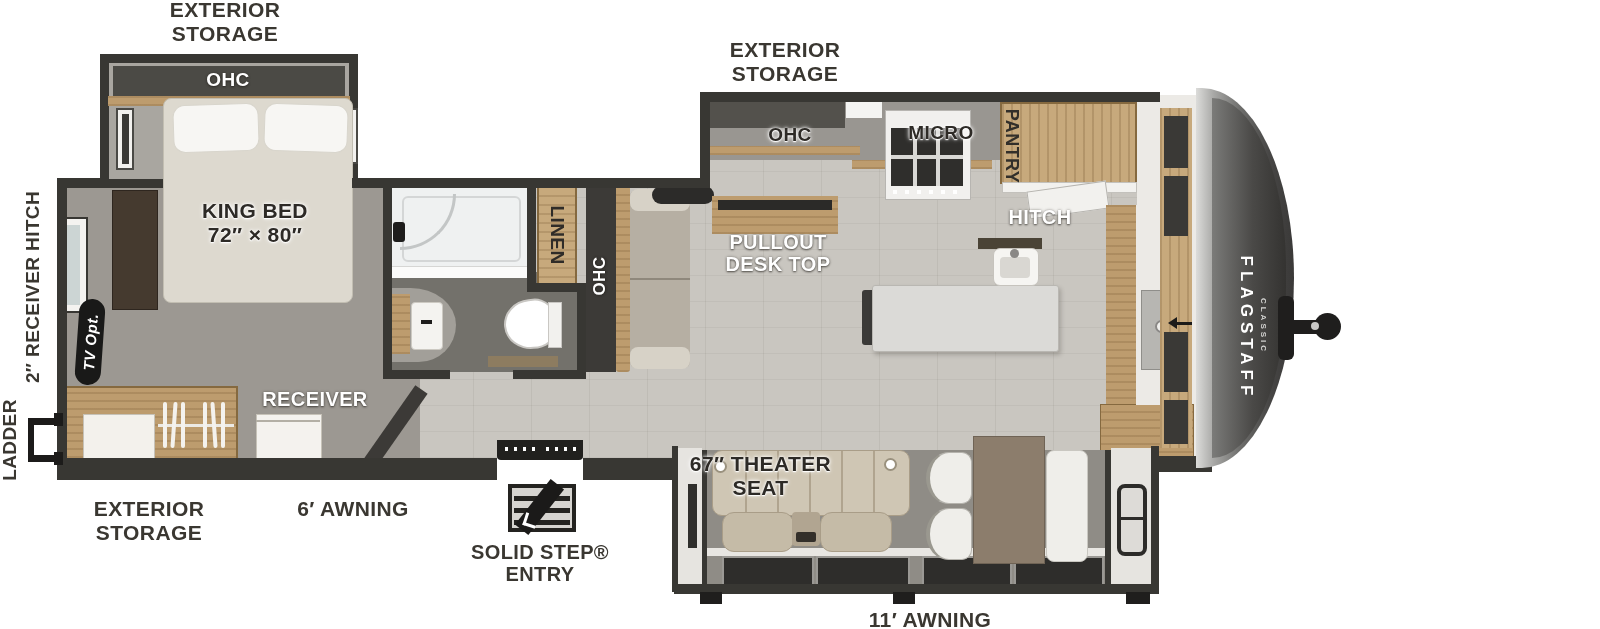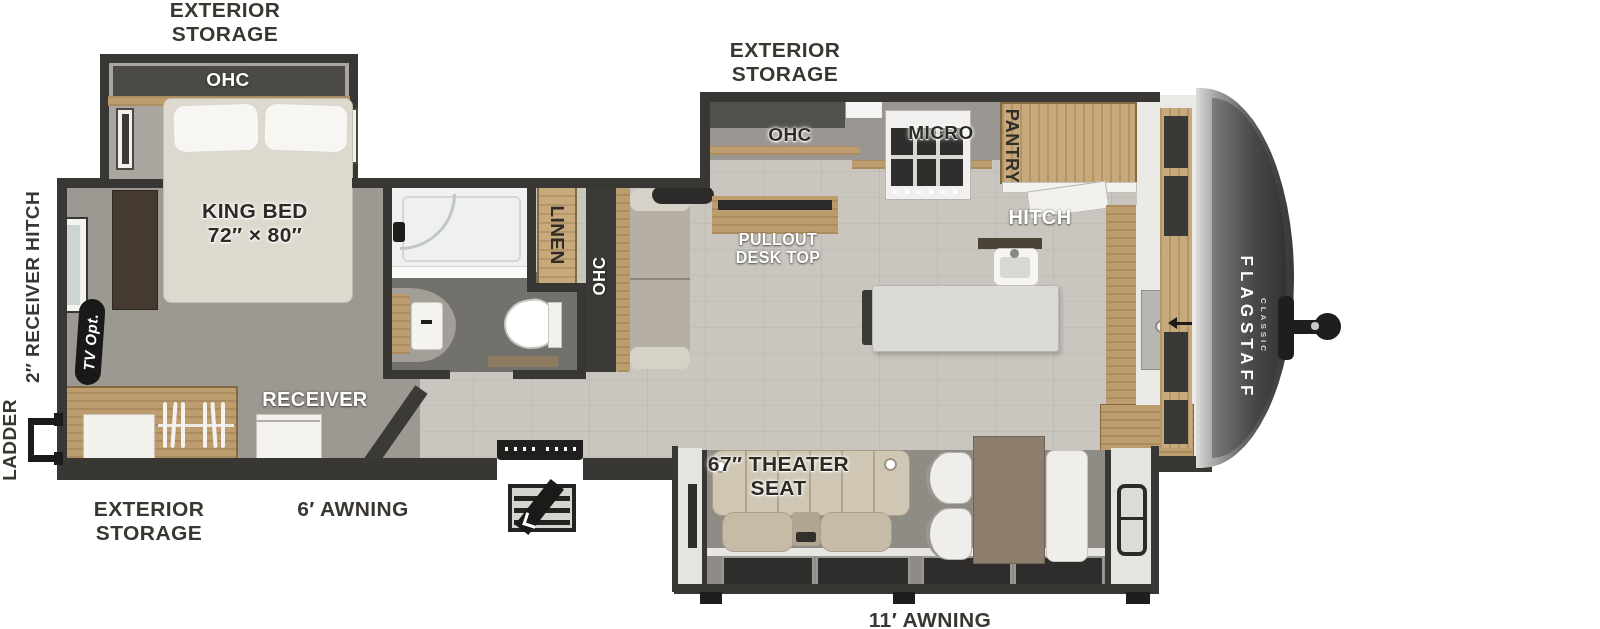--- a/index.html
+++ b/index.html
@@ -118,21 +118,21 @@
 
   <div class="abs" style="left:885px;top:110px;width:84px;height:88px;background:#f1f0ee;border:1px solid #b7b5b1;"></div>
   <div class="abs" style="left:891px;top:128px;width:72px;height:58px;background:#2f2e2c;
        background-image:linear-gradient(0deg,transparent 46%,#d9d8d5 46% 54%,transparent 54%),
                         linear-gradient(90deg,transparent 30%,#d9d8d5 30% 36%,transparent 36% 62%,#d9d8d5 62% 68%,transparent 68%);"></div>
   <div class="abs" style="left:893px;top:190px;width:68px;height:4px;background-image:repeating-linear-gradient(90deg,#ffffff 0 4px,transparent 4px 12px);"></div>
   <div class="lbl glow" style="left:900px;top:122px;width:82px;font-size:19px;">MICRO</div>
 
   <div class="abs wood" style="left:712px;top:196px;width:126px;height:38px;"></div>
   <div class="abs" style="left:718px;top:200px;width:114px;height:10px;background:#2b2a28;"></div>
-  <div class="lbl w" style="left:708px;top:231px;width:140px;font-size:16px;">PULLOUT
+  <div class="lbl w" style="left:708px;top:231px;width:140px;font-size:20px;">PULLOUT
 DESK TOP</div>
 
   <div class="abs woodv" style="left:1000px;top:102px;width:137px;height:82px;border:2px solid #85693f;box-sizing:border-box;"></div>
   <div class="abs" style="left:1002px;top:182px;width:133px;height:9px;background:#f2f1ee;border:1px solid #c3c1bc;"></div>
   <div class="vlbl" style="left:952px;top:135px;width:120px;height:22px;transform:rotate(90deg);">
     <span class="lbl" style="position:static;font-size:18px;color:#322f2a;">PANTRY</span>
   </div>
   <div class="abs" style="left:1028px;top:186px;width:78px;height:26px;background:#f2f1ee;border:1px solid #b5b3ae;transform:rotate(-8deg);"></div>
   <div class="lbl w" style="left:995px;top:206px;width:90px;font-size:20px;">HITCH</div>
 
@@ -200,21 +200,21 @@
   <div class="abs" style="left:1126px;top:592px;width:24px;height:12px;background:#1f1e1d;"></div>
 
   <div class="abs" style="left:712px;top:450px;width:196px;height:64px;background:#cfc6b4;border:1px solid #a99d88;border-radius:10px;
        background-image:linear-gradient(90deg,transparent 0 32px,#b0a48f 32px 34px,transparent 34px 64px,#b0a48f 64px 66px,transparent 66px 96px,#b0a48f 96px 98px,transparent 98px 128px,#b0a48f 128px 130px,transparent 130px 160px,#b0a48f 160px 162px,transparent 162px);"></div>
   <div class="abs" style="left:714px;top:460px;width:13px;height:13px;background:#fff;border:2px solid #9a917e;border-radius:50%;box-sizing:border-box;"></div>
   <div class="abs" style="left:884px;top:458px;width:13px;height:13px;background:#fff;border:2px solid #9a917e;border-radius:50%;box-sizing:border-box;"></div>
   <div class="abs" style="left:722px;top:512px;width:70px;height:38px;background:#c5bba7;border:1px solid #a99d88;border-radius:12px;"></div>
   <div class="abs" style="left:820px;top:512px;width:70px;height:38px;background:#c5bba7;border:1px solid #a99d88;border-radius:12px;"></div>
   <div class="abs" style="left:792px;top:512px;width:28px;height:34px;background:#b1a591;border-radius:4px;"></div>
   <div class="abs" style="left:796px;top:532px;width:20px;height:10px;background:#332f2a;border-radius:2px;"></div>
-  <div class="lbl glow" style="left:696px;top:452px;width:165px;font-size:21px;">67″ THEATER
+  <div class="lbl glow" style="left:678px;top:452px;width:165px;font-size:21px;">67″ THEATER
 SEAT</div>
 
   <div class="abs" style="left:973px;top:436px;width:70px;height:126px;background:#8c7d6c;border:1px solid #6f6355;"></div>
   <div class="abs" style="left:926px;top:452px;width:46px;height:52px;background:#efeeea;border:1px solid #b5b3ad;border-left:4px solid #9a988f;border-radius:50% 10px 10px 50% / 50% 10px 10px 50%;box-sizing:border-box;"></div>
   <div class="abs" style="left:926px;top:508px;width:46px;height:52px;background:#efeeea;border:1px solid #b5b3ad;border-left:4px solid #9a988f;border-radius:50% 10px 10px 50% / 50% 10px 10px 50%;box-sizing:border-box;"></div>
   <div class="abs" style="left:1046px;top:450px;width:40px;height:110px;background:#efeeea;border:1px solid #c9c7c1;border-radius:8px;"></div>
 
   <div class="abs" style="left:1196px;top:88px;width:98px;height:380px;border-radius:0 92px 92px 0 / 0 190px 190px 0;
        background:linear-gradient(90deg,#dcdcda 0%,#a8a8a6 18%,#6e6e6c 45%,#474645 75%,#3a3938 100%);"></div>
   <div class="abs" style="left:1212px;top:98px;width:74px;height:360px;border-radius:0 78px 78px 0 / 0 180px 180px 0;
@@ -237,20 +237,22 @@
   <div class="abs" style="left:54px;top:452px;width:9px;height:13px;background:#1c1b1a;"></div>
 
   <div class="lbl" style="left:150px;top:-2px;width:150px;font-size:21px;">EXTERIOR
 STORAGE</div>
   <div class="lbl" style="left:705px;top:38px;width:160px;font-size:21px;">EXTERIOR
 STORAGE</div>
   <div class="lbl" style="left:73px;top:497px;width:152px;font-size:21px;">EXTERIOR
 STORAGE</div>
   <div class="lbl" style="left:280px;top:497px;width:146px;font-size:21px;">6′ AWNING</div>
   <div class="lbl" style="left:855px;top:608px;width:150px;font-size:21px;">11′ AWNING</div>
+  <div class="lbl" style="left:462px;top:541px;width:156px;font-size:20px;">SOLID STEP®
+ENTRY</div>
   <div class="vlbl" style="left:-65px;top:429px;width:150px;height:22px;transform:rotate(-90deg);">
     <span class="lbl" style="position:static;font-size:19px;">LADDER</span>
   </div>
   <div class="vlbl" style="left:-77px;top:276px;width:220px;height:22px;transform:rotate(-90deg);">
     <span class="lbl" style="position:static;font-size:19px;">2″ RECEIVER HITCH</span>
   </div>
 
 </div>
 
 </body></html>

